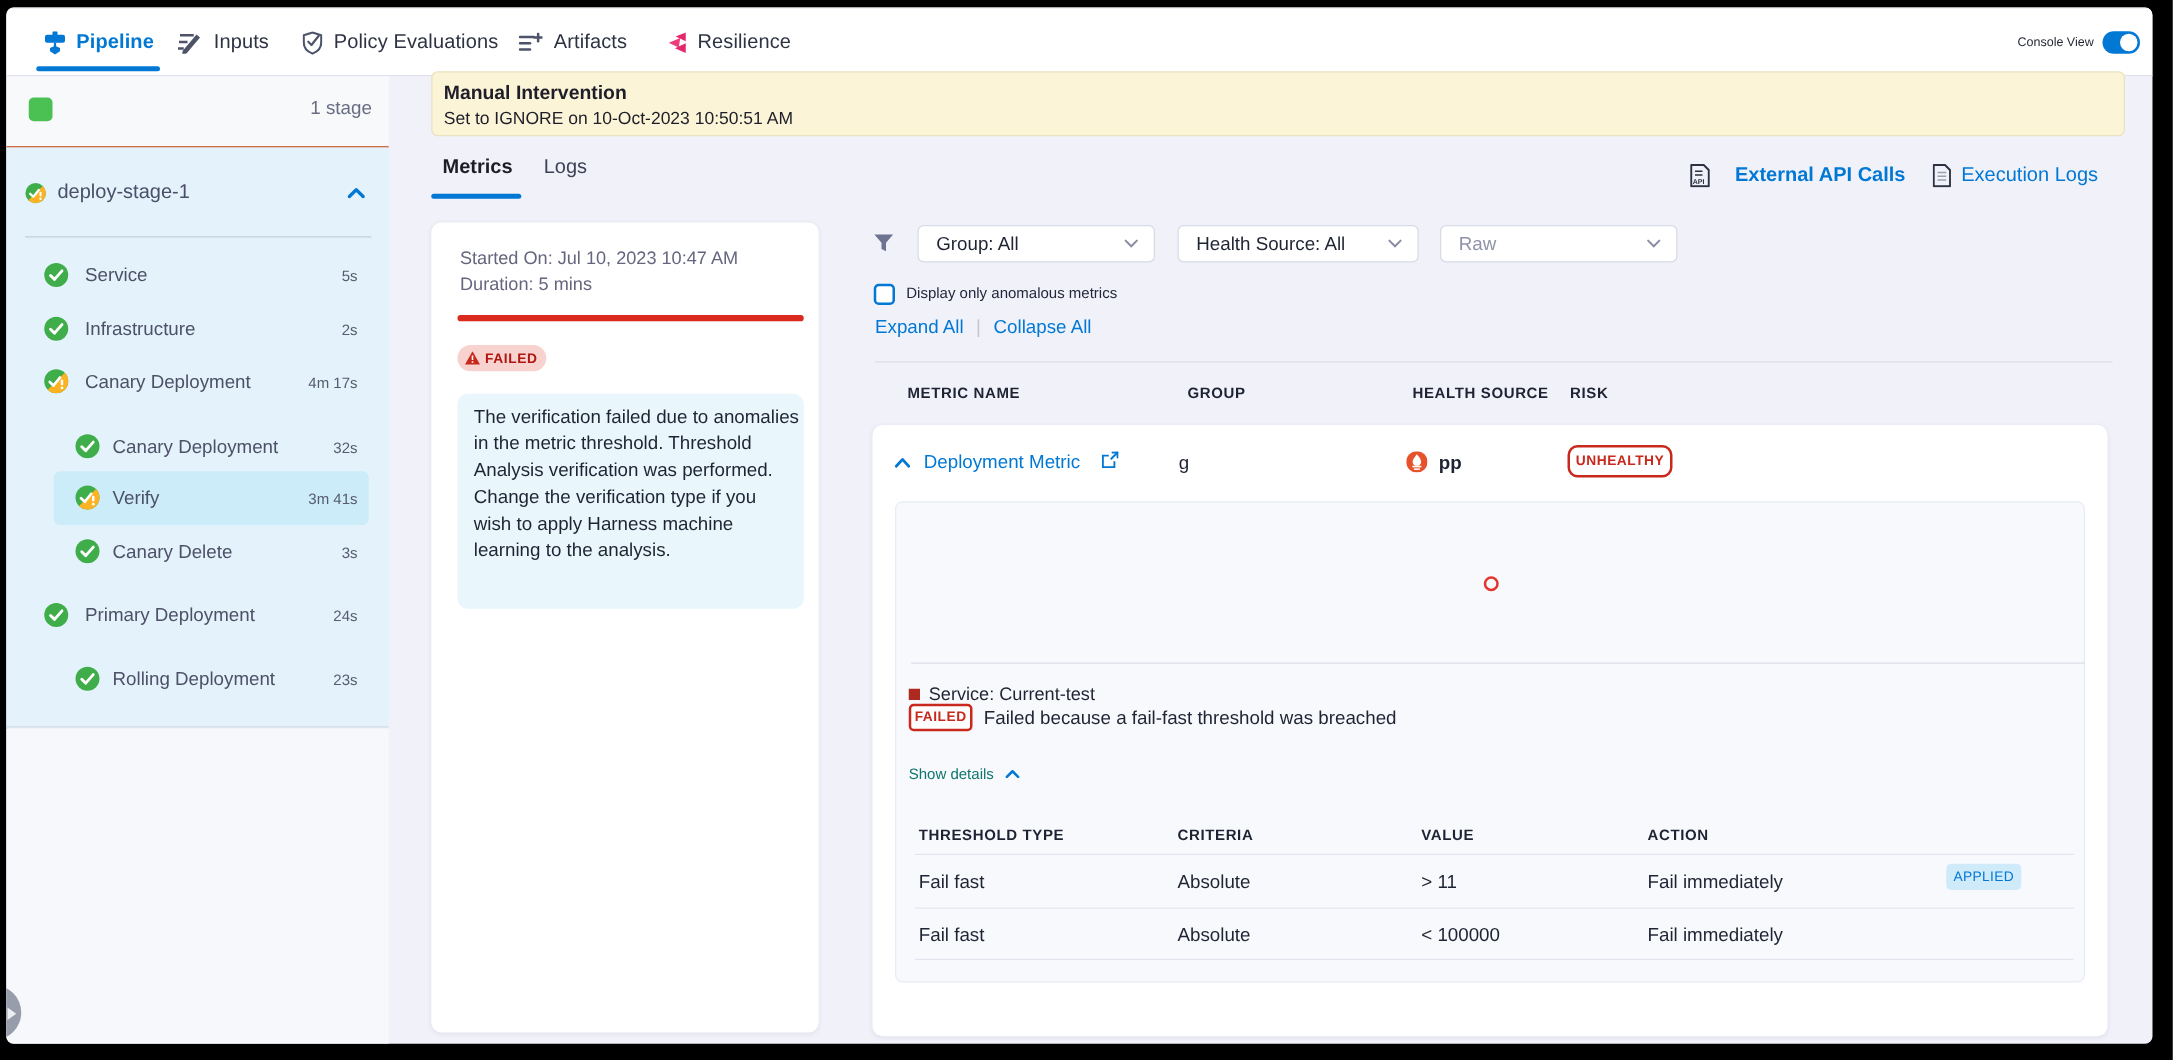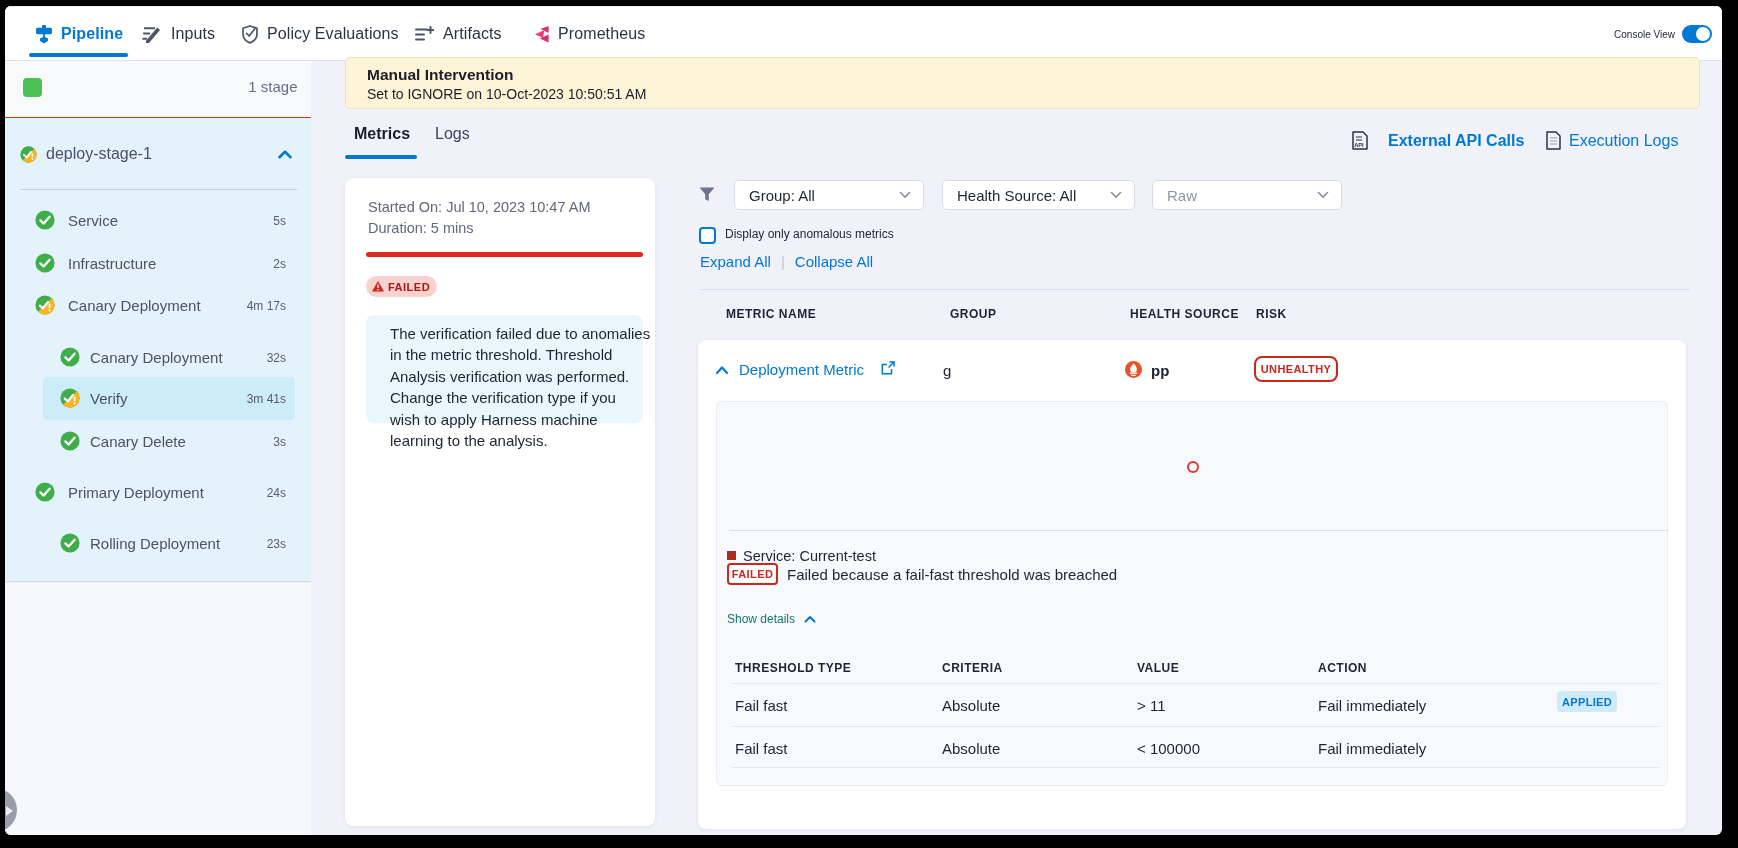--- a/index.html
+++ b/index.html
@@ -60,21 +60,21 @@
   <span class="navlbl">Artifacts</span>
  </div>
  <div class="navtab" style="left:529px">
   <svg width="15" height="18" viewBox="0 0 15 18">
           <g fill="#e4286e">
             <path d="M14.6 0.9 L14.6 8.0 L6.5 4.1 Z"></path>
             <path d="M10.2 5.3 L1.0 9.2 L9.0 13.0 Z" fill="#ea3d79"></path>
             <path d="M14.6 9.6 L14.6 17.4 L5.9 13.6 Z"></path>
           </g>
         </svg>
-  <span class="navlbl">Prometheus</span>
+  <span class="navlbl">Resilience</span>
  </div>
  <div style="position:absolute;right:47px;top:0;height:54px;display:flex;align-items:center;font-size:10px;color:#1f2430">Console View</div>
  <div style="position:absolute;left:1677px;top:18px;width:30px;height:18px;background:#0278d5;border-radius:9px">
         <div style="position:absolute;right:2px;top:2px;width:14px;height:14px;background:#fff;border-radius:50%"></div>
       </div>
 </div>
 <div id="sidebar-top">
  <div style="position:absolute;left:18px;top:17px;width:19px;height:19px;background:#4bc153;border-radius:4px"></div>
  <div style="position:absolute;right:13.5px;top:17px;font-size:15px;color:#696d84">1 stage</div>
 </div>
@@ -161,21 +161,21 @@
           <use href="#chk"></use>
         </svg>
         <span style="margin-left:10px">Rolling Deployment</span>
       </div>
       <div class="sdur" style="left:221px;top:531px">23s</div>
 </div>
 <div id="sidebar-bot">
  <div style="position:absolute;left:-32px;top:205px;width:44px;height:44px;background:#979daa;border-radius:50%"></div>
  <div style="position:absolute;left:1px;top:223px;width:0;height:0;border-left:7.5px solid #eceef2;border-top:5px solid transparent;border-bottom:5px solid transparent"></div>
 </div>
-<div style="position:absolute;left:340px;top:51px;width:1355px;height:52px;background:#fbf4d6;border:1px solid #e9e2c0;border-radius:5px;padding:8px 0 0 21px">
+<div style="position:absolute;left:340px;top:51px;width:1355px;height:52px;background:#fbf4d6;border:1px solid #e9e2c0;border-radius:5px;padding:8px 0 0 9px">
  <div style="font-size:15.5px;font-weight:bold;color:#1e1e2a">Manual Intervention</div>
  <div style="font-size:14px;color:#1e1e2a;margin-top:2px">Set to IGNORE on 10-Oct-2023 10:50:51 AM</div>
 </div>
 <div style="position:absolute;left:349px;top:119px;font-size:16px;font-weight:bold;color:#1d1d28">Metrics</div>
 <div style="position:absolute;left:430px;top:119px;font-size:16px;color:#3f4257">Logs</div>
 <div style="position:absolute;left:340px;top:149px;width:72px;height:4px;background:#0278d5;border-radius:2px"></div>
 <div style="position:absolute;left:1347px;top:125px;display:flex;align-items:center;gap:20px">
  <svg width="16" height="19" viewBox="0 0 16 19">
         <path d="M1 1 H11 L15 5 V18 H1 Z" fill="none" stroke="#2d3242" stroke-width="1.5" stroke-linejoin="round"></path>
         <path d="M4 6 H10 M4 9 H10" stroke="#2d3242" stroke-width="1.2"></path>
@@ -194,21 +194,21 @@
  <div style="position:absolute;left:23px;top:19px;font-size:14.5px;color:#64667e;line-height:21px">Started On: Jul 10, 2023 10:47 AM<br>Duration: 5 mins</div>
  <div style="position:absolute;left:21px;top:74px;width:277px;height:5px;background:#da291d;border-radius:2.5px"></div>
  <div style="position:absolute;left:21px;top:98px;height:21px;background:#f8d2cf;border-radius:10.5px;display:flex;align-items:center;padding:0 7px 0 6px;gap:4px">
   <svg width="12" height="11" viewBox="0 0 12 11">
           <path d="M6 0 L12 10.5 H0 Z" fill="#c9281d"></path>
           <rect x="5.35" y="3.4" width="1.3" height="3.6" fill="#fff"></rect>
           <rect x="5.35" y="8" width="1.3" height="1.3" fill="#fff"></rect>
         </svg>
   <span style="font-size:11px;font-weight:bold;color:#b0150f;letter-spacing:.5px">FAILED</span>
  </div>
- <div style="position:absolute;left:21px;top:137px;width:277px;height:108px;background:#e9f7fd;border-radius:8px;padding:8px 0 0 24px">
+ <div style="position:absolute;left:21px;top:137px;width:277px;height:172px;background:#e9f7fd;border-radius:8px;padding:8px 0 0 13px">
   <div style="font-size:15px;color:#1f2433;line-height:21.4px;white-space:nowrap">The verification failed due to anomalies<br>in the metric threshold. Threshold<br>Analysis verification was performed.<br>Change the verification type if you<br>wish to apply Harness machine<br>learning to the analysis.</div>
  </div>
 </div>
 <svg style="position:absolute;left:694px;top:181px" width="16" height="16" viewBox="0 0 16 16">
       <path d="M.5.5 H15.5 L9.8 7.2 V14 L6.2 12.2 V7.2 Z" fill="#6d7390"></path>
     </svg>
 <div class="dd" style="left:729px;width:190px">
       <span>Group: All</span>
       <svg width="12" height="8" viewBox="0 0 12 8">
         <path d="M1.5 1.5 L6 6 L10.5 1.5" fill="none" stroke="#8a8da1" stroke-width="1.6" stroke-linecap="round"></path>
@@ -267,21 +267,21 @@
           </svg></div>
   <div class="colh" style="left:18px;top:259px">THRESHOLD TYPE</div>
   <div class="colh" style="left:225px;top:259px">CRITERIA</div>
   <div class="colh" style="left:420px;top:259px">VALUE</div>
   <div class="colh" style="left:601px;top:259px">ACTION</div>
   <div style="position:absolute;left:15px;top:281px;width:927px;border-top:1px solid #e3e4ed"></div>
   <div class="cell" style="left:18px;top:295px">Fail fast</div>
   <div class="cell" style="left:225px;top:295px">Absolute</div>
   <div class="cell" style="left:420px;top:295px">&gt; 11</div>
   <div class="cell" style="left:601px;top:295px">Fail immediately</div>
-  <div style="position:absolute;left:840px;top:289px;width:60px;height:21px;background:#cfeaf9;border-radius:4px;display:flex;align-items:center;justify-content:center;font-size:11px;font-weight:bold;color:#0278d5;letter-spacing:.3px">APPLIED</div>
+  <div style="position:absolute;left:840px;top:289px;width:60px;height:21px;background:#cfeaf9;border-radius:4px;display:flex;align-items:center;justify-content:center;font-size:11px;font-weight:normal;color:#0278d5;letter-spacing:.3px">APPLIED</div>
   <div style="position:absolute;left:15px;top:324px;width:927px;border-top:1px solid #e3e4ed"></div>
   <div class="cell" style="left:18px;top:338px">Fail fast</div>
   <div class="cell" style="left:225px;top:338px">Absolute</div>
   <div class="cell" style="left:420px;top:338px">&lt; 100000</div>
   <div class="cell" style="left:601px;top:338px">Fail immediately</div>
   <div style="position:absolute;left:15px;top:365px;width:927px;border-top:1px solid #e3e4ed"></div>
  </div>
 </div>
 </div>
 

